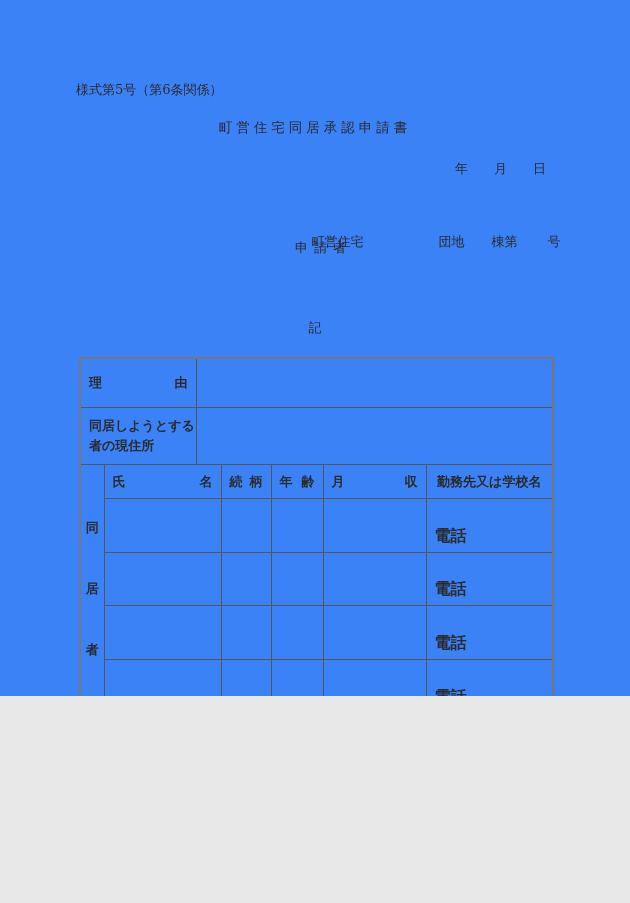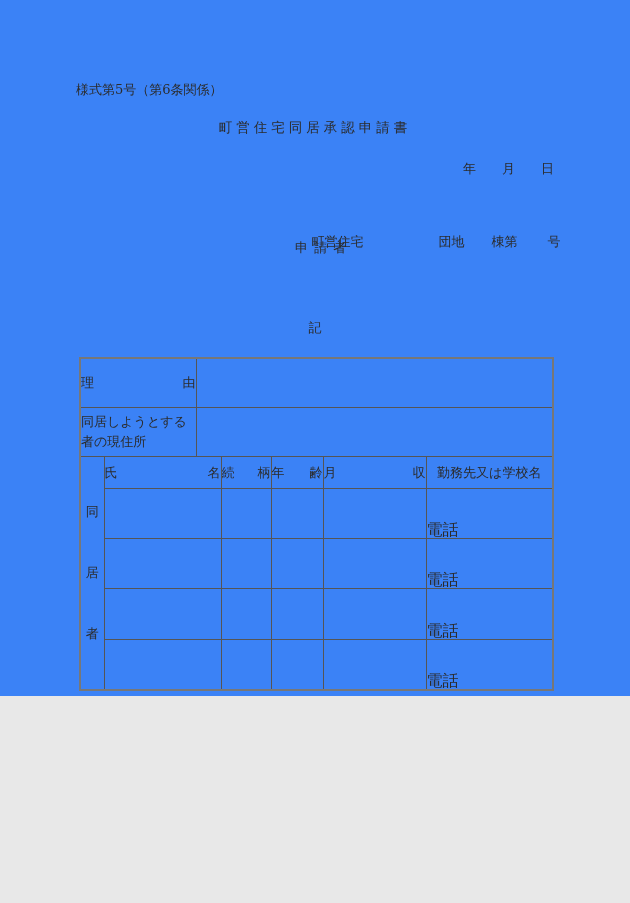--- a/index.html
+++ b/index.html
@@ -18,21 +18,21 @@
   .abs { position: absolute; white-space: pre; }
 
   .form-number { left: 76px; top: 83px; }
   .doc-title {
     left: 0; right: 0; top: 121px;
     text-align: center;
     letter-spacing: 4px;
     font-size: 13.5px;
     white-space: pre;
   }
-  .date-line { right: 76px; top: 162px; }
+  .date-line { right: 84px; top: 162px; }
   .addressee-line { left: 103px; top: 181px; }
   .addressee-honorific { margin-left: 66px; }
   .housing-line { left: 295px; top: 222px; }
   .housing-complex { margin-left: 75px; }
   .housing-building { margin-left: 27px; }
   .housing-number { margin-left: 30px; }
   .applicant-line { left: 295px; top: 241px; letter-spacing: 1px; }
   .body-text { left: 91px; top: 283px; }
   .note-heading { left: 0; right: 0; top: 321px; text-align: center; }
 
@@ -40,22 +40,22 @@
     position: absolute;
     left: 79px; top: 357px;
     width: 473px;
     border-collapse: collapse;
     table-layout: fixed;
     font-size: 13px;
     color: #2b2b2b;
   }
   table.form-table td, table.form-table th {
     border: 1px solid #555;
-    font-weight: normal;
-    padding: 0;
+    font-weight: bold;
+    padding: 8px;
     overflow: hidden;
   }
   table.form-table { border: 2px solid #777; }
 
   tr.row-reason  { height: 49px; }
   tr.row-address { height: 49px; }
   tr.row-header  { height: 32px; }
   tr.row-data    { height: 50px; }
 
   td.label-justify, th.label-justify {

